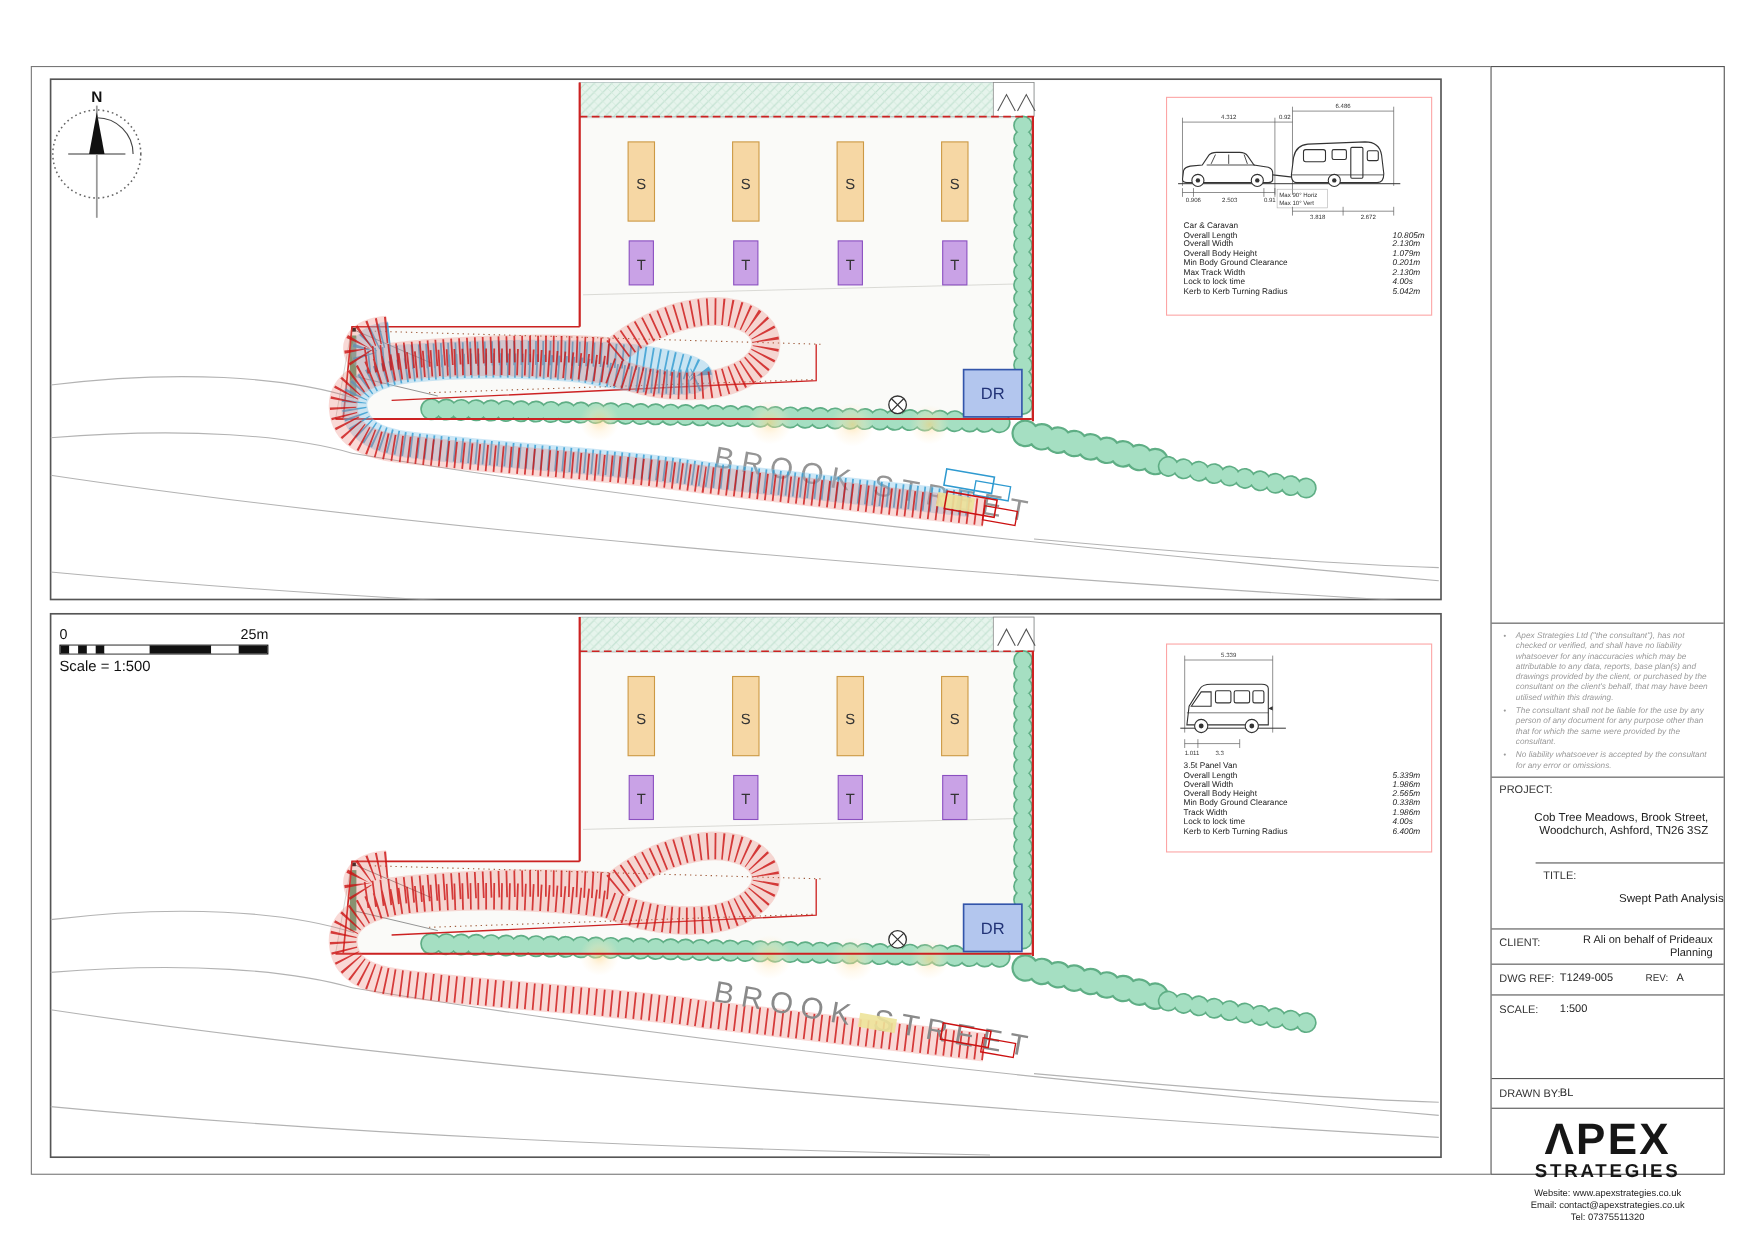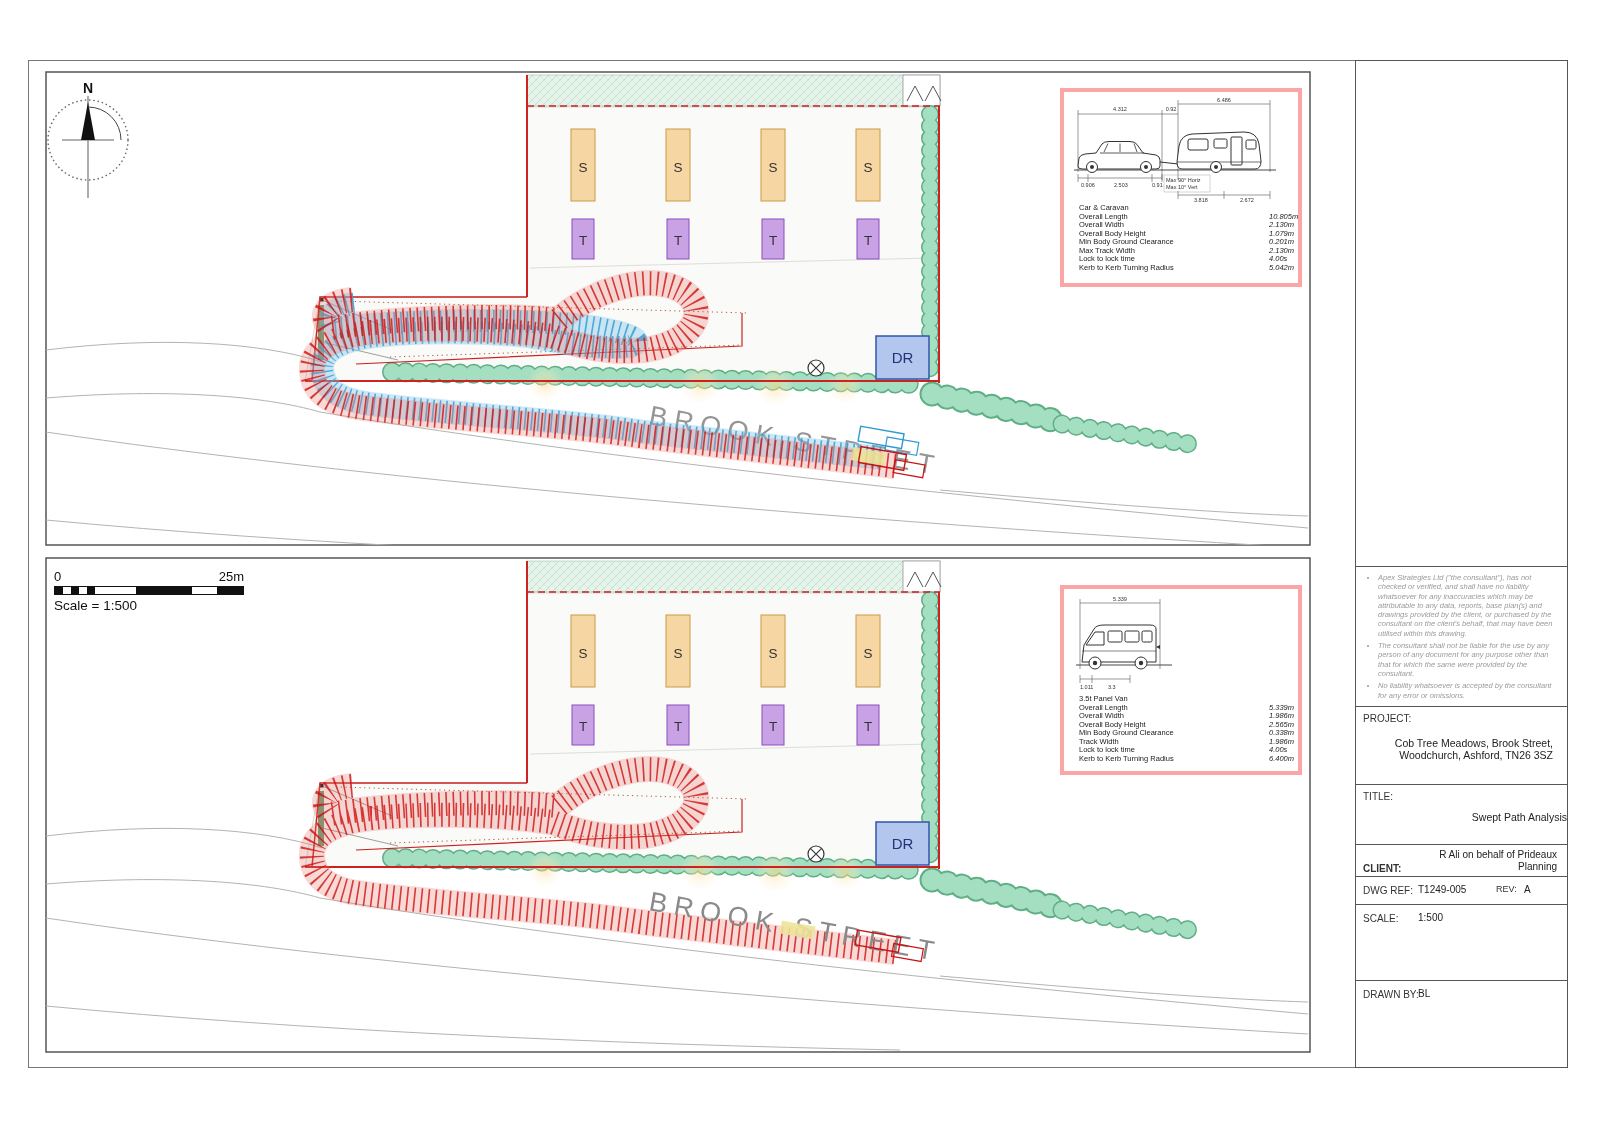--- a/index.html
+++ b/index.html
@@ -3,50 +3,50 @@
 <meta charset="utf-8">
 <style>
   html,body{margin:0;padding:0;background:#fff;}
   #page{position:relative;width:1600px;height:1131px;background:#fff;
         font-family:"Liberation Sans", sans-serif;color:#333;overflow:hidden;}
   #linework{position:absolute;left:0;top:0;}
   .outer-border{position:absolute;left:28px;top:60px;width:1540px;height:1008px;
         border:1px solid #777;box-sizing:border-box;}
 
   
-  .spec-box{position:absolute;width:242px;border:4px solid #fca5a5;background:#fff;box-sizing:border-box;}
+  .spec-box{position:absolute;width:242px;border:1px solid #fca5a5;background:#fff;box-sizing:border-box;}
   #spec-caravan{left:1060px;top:88px;height:199px;}
   #spec-van{left:1060px;top:585px;height:190px;}
   .spec-rows{position:absolute;left:0;width:100%;font-size:7.5px;line-height:8.5px;color:#222;}
   #spec-caravan .spec-rows{top:112px;}
   #spec-van .spec-rows{top:106px;}
   .spec-row,.spec-title{position:relative;padding-left:15px;height:8.5px;white-space:nowrap;}
   .spec-val{position:absolute;left:205px;top:0;font-style:italic;}
 
   
   .sidebar{position:absolute;left:1355px;top:60px;width:213px;height:1008px;
         border:1px solid #555;box-sizing:border-box;background:#fff;}
   .sb-sec{box-sizing:border-box;border-top:1px solid #555;position:relative;overflow:hidden;}
   .sb-sec:first-child{border-top:none;}
   .sb-empty{height:505px;}
   .sb-notes{height:140px;padding:6px 8px 0 10px;}
   .sb-notes ul{margin:0;padding-left:12px;list-style:disc;}
   .sb-notes li{font-size:7.5px;line-height:9.3px;font-style:italic;color:#9a9a9a;margin-bottom:3px;}
   .sb-project{height:78px;}
-  .sb-titlebox{height:60px;}
+  .sb-titlebox{height:60px;margin-left:40px;}
   .sb-client{height:32px;}
   .sb-dwg{height:28px;text-align:right;}
   .sb-scale{height:28px;}
   .sb-drawn{height:27px;margin-top:48px;}
   .sb-logo{height:110px;text-align:center;}
   .sb-label{position:absolute;left:7px;top:6px;font-size:10px;color:#333;}
   .sb-center{position:absolute;left:0;right:0;text-align:right;font-size:10.5px;color:#222;}
   .sb-project .sb-center{top:30px;padding:0 14px;}
   .sb-titlebox .sb-center{top:26px;}
-  .sb-client .sb-label{top:18px;font-weight:bold;}
+  .sb-client .sb-label{top:7px;}
   .sb-client .sb-center{top:4px;left:55px;right:10px;font-size:10px;line-height:12px;}
   .sb-inline{position:absolute;top:7px;font-size:10px;color:#222;}
   .sb-dwg .sb-label,.sb-scale .sb-label,.sb-drawn .sb-label{top:8px;}
   .logo-word1{margin-top:8px;font-size:40px;line-height:40px;font-weight:800;letter-spacing:2px;color:#161616;}
   .logo-word2{font-size:17px;line-height:18px;font-weight:700;letter-spacing:2.5px;color:#161616;}
   .logo-contact{margin-top:5px;font-size:8.5px;line-height:11px;color:#222;}
 
   
   .scalebar{position:absolute;left:54px;top:569px;width:190px;}
   .scalebar .nums{display:flex;justify-content:space-between;font-size:13px;color:#111;}
@@ -439,15 +439,24 @@
     <div class="sb-sec sb-scale">
       <div class="sb-label">SCALE:</div>
       <div class="sb-inline" style="left:62px">1:500</div>
     </div>
 
     <div class="sb-sec sb-drawn">
       <div class="sb-label">DRAWN BY:</div>
       <div class="sb-inline" style="left:62px">BL</div>
     </div>
 
+    <div class="sb-sec sb-logo">
+      <div class="logo-word1">ΛPEX</div>
+      <div class="logo-word2">STRATEGIES</div>
+      <div class="logo-contact">
+        <div>Website: www.apexstrategies.co.uk</div>
+        <div>Email: contact@apexstrategies.co.uk</div>
+        <div>Tel: 07375511320</div>
+      </div>
+    </div>
   </div>
 
 </div>
 
 </body></html>

